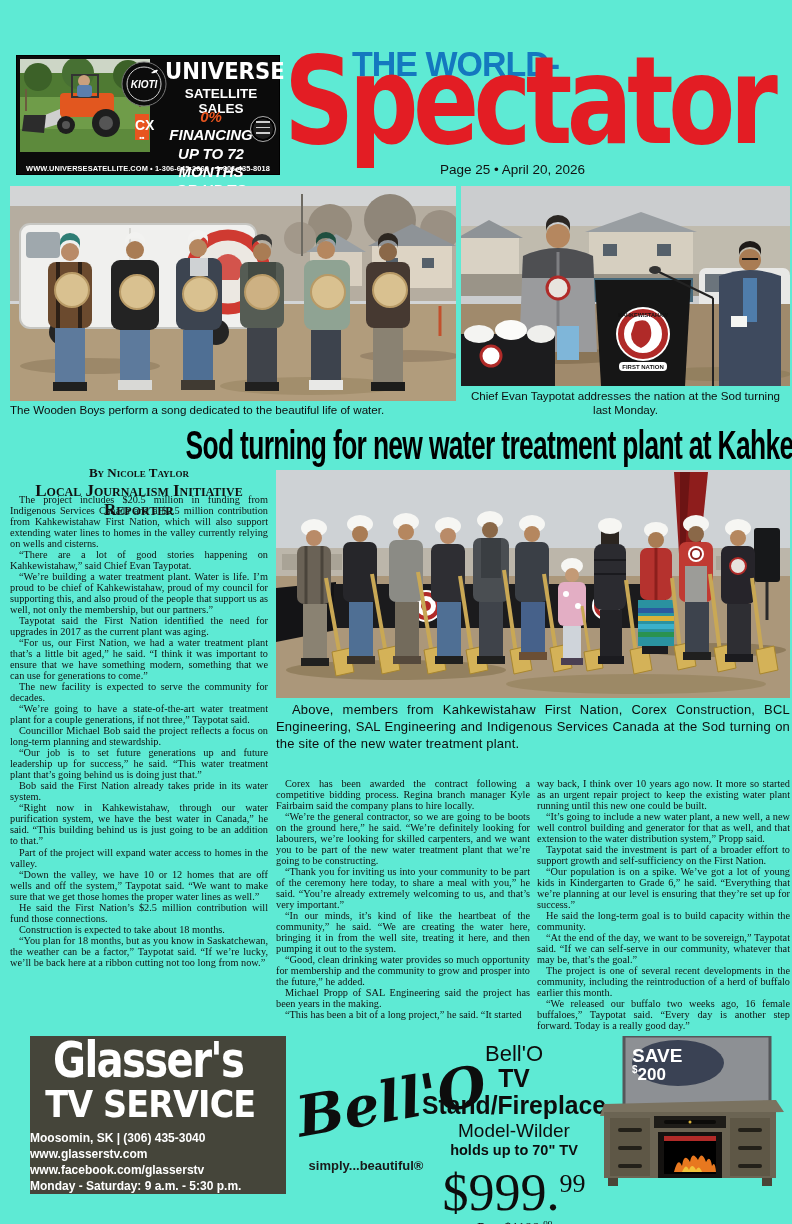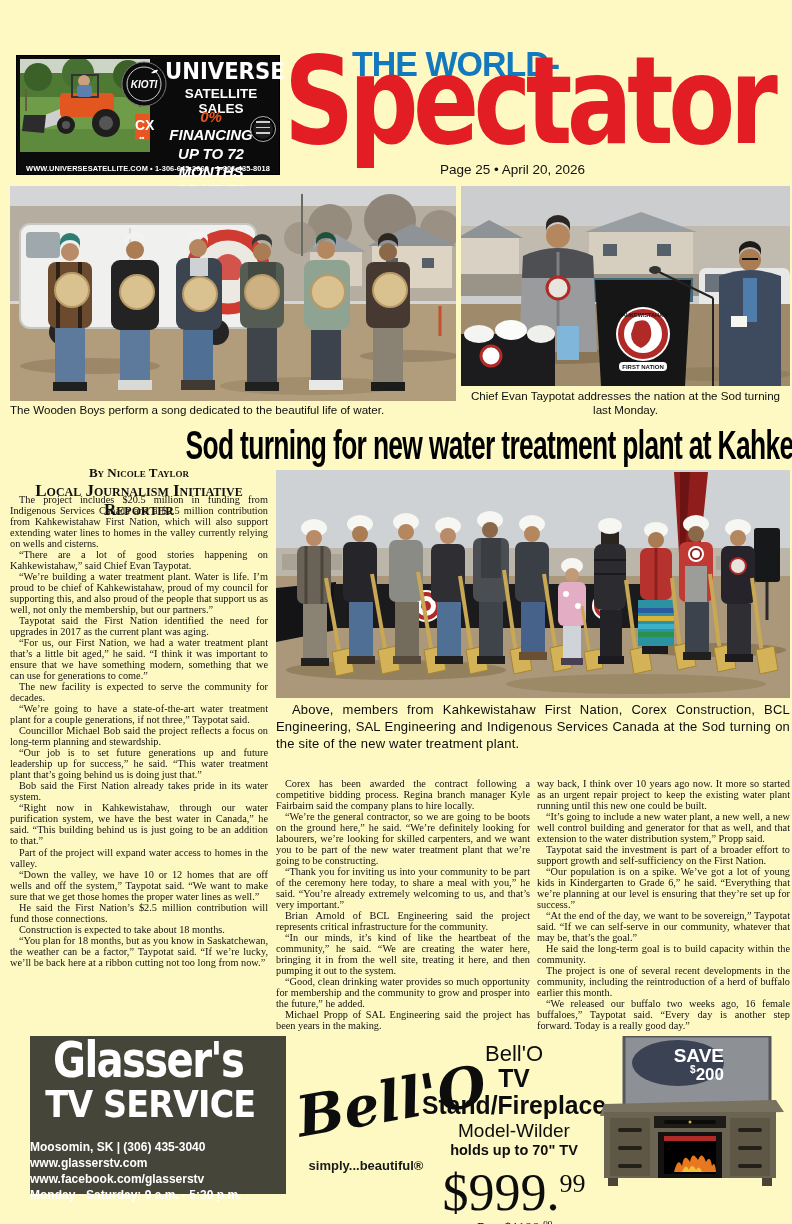--- a/index.html
+++ b/index.html
@@ -1,16 +1,16 @@
 <!DOCTYPE html>
 <html><head>
 <meta charset="utf-8">
 <style>
   html,body{margin:0;padding:0;background:#e9e9e9;}
-  .page{position:relative;width:792px;height:1224px;background:#fef9c3;margin:0 auto;
+  .page{position:relative;width:792px;height:1224px;background:#5eead4;margin:0 auto;
         font-family:"Liberation Serif",serif;overflow:hidden;color:#111;}
 
   
   .kioti-ad{position:absolute;left:16px;top:55px;width:262px;height:118px;background:#0b0b0b;
             border:1px solid #000;}
   .ad-photo{position:absolute;left:3px;top:3px;width:130px;height:93px;}
   .kioti-badge{position:absolute;left:104px;top:5px;width:46px;height:46px;}
   .ad-name1{position:absolute;left:148px;top:4px;width:112px;text-align:center;color:#fff;
             font-family:"DejaVu Sans",sans-serif;font-weight:bold;font-size:23px;line-height:1;
             letter-spacing:0px;transform:scaleX(.92);transform-origin:left top;}
@@ -67,39 +67,39 @@
   .col3{left:537px;top:778px;width:253px;height:254px;}
   .col3 p:first-child{text-indent:0;}
 
   
   .glassers{position:absolute;left:30px;top:1036px;width:256px;height:158px;background:#45453a;
         color:#fff;font-family:"Liberation Sans",sans-serif;}
   .gl-name{font-family:"DejaVu Sans",sans-serif;font-weight:bold;font-size:49px;line-height:.95;
         margin-top:2px;letter-spacing:-2px;transform:scaleX(.82);transform-origin:center top;}
   .gl-service{font-family:"DejaVu Sans",sans-serif;font-weight:bold;font-size:38px;line-height:1;
         letter-spacing:-1px;transform:scaleX(.88);transform-origin:center top;}
-  .gl-detail{font-weight:bold;font-size:12px;line-height:1.35;margin-top:16px;}
+  .gl-detail{font-weight:bold;font-size:12px;line-height:1.35;margin-top:7px;}
   .bello-logo{position:absolute;left:296px;top:1072px;width:140px;text-align:center;
         font-family:"DejaVu Serif",serif;font-style:italic;font-weight:bold;font-size:56px;
         transform:rotate(-10deg);color:#0d0d0d;}
   .bello-tag{position:absolute;left:296px;top:1158px;width:140px;text-align:center;
         font-family:"Liberation Sans",sans-serif;font-weight:bold;font-size:13px;color:#1a1a1a;}
   .product{position:absolute;left:412px;top:1042px;width:204px;text-align:center;
         font-family:"Liberation Sans",sans-serif;color:#0d0d0d;}
   .pr-brand{font-size:22px;line-height:1.05;}
   .pr-name{font-size:26px;line-height:1.05;font-weight:bold;transform:scaleX(.95);transform-origin:center top;}
   .pr-model{font-size:19px;line-height:1.15;}
   .pr-size{font-size:14.5px;font-weight:bold;line-height:1.2;}
   .pr-price{font-family:"Liberation Serif",serif;font-size:52px;line-height:1;margin-top:8px;}
   .pr-price sup{font-size:26px;vertical-align:18px;}
   .pr-reg{font-family:"Liberation Serif",serif;font-style:italic;font-size:15px;margin-top:0px;}
   .pr-reg sup{font-size:9px;}
   .tv-image{position:absolute;left:598px;top:1036px;width:186px;height:152px;}
   .save-badge{position:absolute;left:632px;top:1040px;width:92px;height:46px;background:#3a4254;
-        border-radius:50%;color:#fff;text-align:right;font-family:"Liberation Sans",sans-serif;
+        border-radius:50%;color:#fff;text-align:left;font-family:"Liberation Sans",sans-serif;
         font-weight:bold;z-index:5;}
   .save-badge .s1{font-size:19px;line-height:1;margin-top:6px;}
   .save-badge .s2{font-size:17px;line-height:1;}
   .save-badge .s2 sup{font-size:10px;}
 </style>
 </head>
 <body>
 
 <div class="page">
 
@@ -450,33 +450,32 @@
       <p>Part of the project will expand water access to homes in the valley.</p>
       <p>“Down the valley, we have 10 or 12 homes that are off wells and off the system,” Taypotat said. “We want to make sure that we get those homes the proper water lines as well.”</p>
       <p>He said the First Nation’s $2.5 million contribution will fund those connections.</p>
       <p>Construction is expected to take about 18 months.</p>
       <p>“You plan for 18 months, but as you know in Saskatchewan, the weather can be a factor,” Taypotat said. “If we’re lucky, we’ll be back here at a ribbon cutting not too long from now.”</p>
     </div>
   <div class="col col2">
       <p>Corex has been awarded the contract following a competitive bidding process. Regina branch manager Kyle Fairbairn said the company plans to hire locally.</p>
       <p>“We’re the general contractor, so we are going to be boots on the ground here,” he said. “We’re definitely looking for labourers, we’re looking for skilled carpenters, and we want you to be part of the new water treatment plant that we’re going to be constructing.</p>
       <p>“Thank you for inviting us into your community to be part of the ceremony here today, to share a meal with you,” he said. “You’re already extremely welcoming to us, and that’s very important.”</p>
-      <p>Brian Arnold of BCL Engineering said the project represents critical infrastructure for the community.</p>
       <p>“In our minds, it’s kind of like the heartbeat of the community,” he said. “We are creating the water here, bringing it in from the well site, treating it here, and then pumping it out to the system.</p>
       <p>“Good, clean drinking water provides so much opportunity for membership and the community to grow and prosper into the future,” he added.</p>
       <p>Michael Propp of SAL Engineering said the project has been years in the making.</p>
       <p>“This has been a bit of a long project,” he said. “It started</p>
     </div>
   <div class="col col3">
       <p>way back, I think over 10 years ago now. It more so started as an urgent repair project to keep the existing water plant running until this new one could be built.</p>
       <p>“It’s going to include a new water plant, a new well, a new well control building and generator for that as well, and that extension to the water distribution system,” Propp said.</p>
       <p>Taypotat said the investment is part of a broader effort to support growth and self-sufficiency on the First Nation.</p>
       <p>“Our population is on a spike. We’ve got a lot of young kids in Kindergarten to Grade 6,” he said. “Everything that we’re planning at our level is ensuring that they’re set up for success.”</p>
+      <p>He said the long-term goal is to build capacity within the community.</p>
       <p>“At the end of the day, we want to be sovereign,” Taypotat said. “If we can self-serve in our community, whatever that may be, that’s the goal.”</p>
-      <p>He said the long-term goal is to build capacity within the community.</p>
       <p>The project is one of several recent developments in the community, including the reintroduction of a herd of buffalo earlier this month.</p>
       <p>“We released our buffalo two weeks ago, 16 female buffaloes,” Taypotat said. “Every day is another step forward. Today is a really good day.”</p>
     </div>
 
   <div class="glassers">
     <div class="gl-name">Glasser's</div>
     <div class="gl-service">TV SERVICE</div>
     <div class="gl-detail">
       <div>Moosomin, SK   |   (306) 435-3040</div>
       <div>www.glasserstv.com</div>

